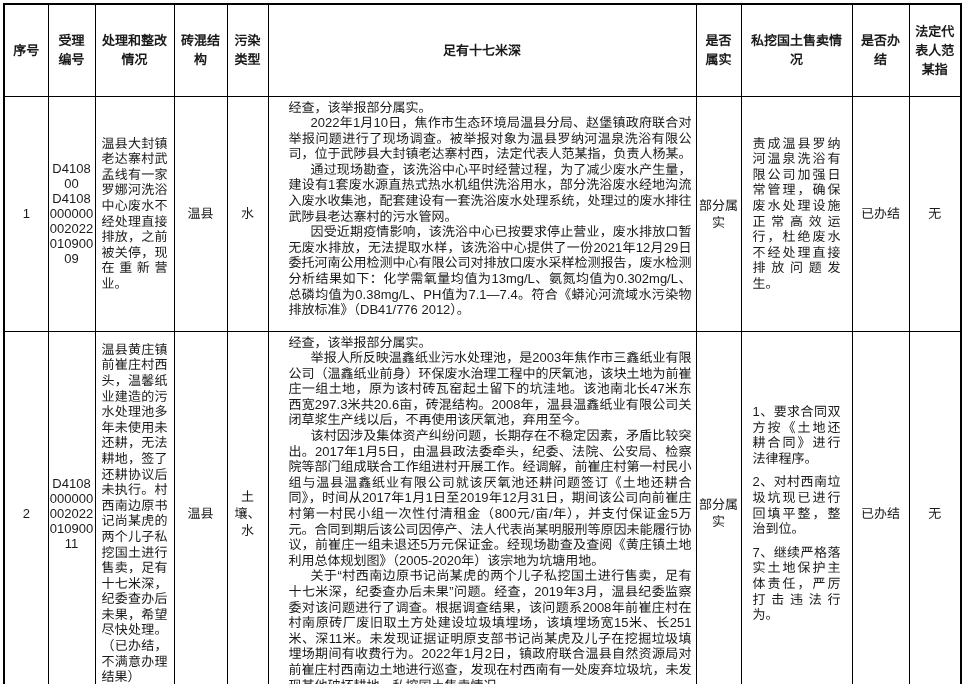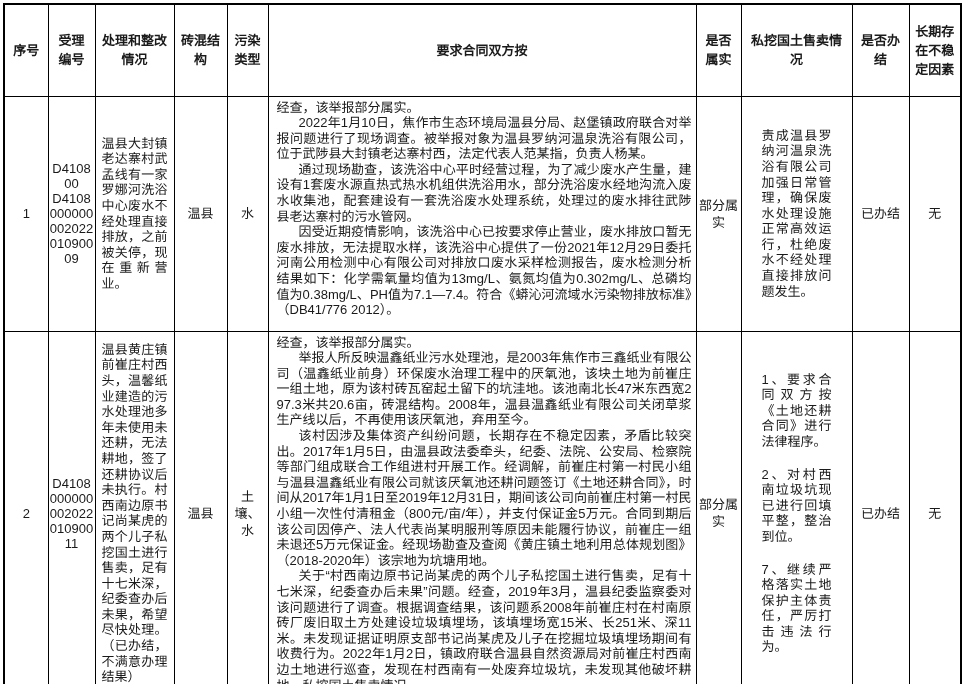--- a/index.html
+++ b/index.html
@@ -60,40 +60,40 @@
   td.problem {
     text-align: left;
     vertical-align: middle;
     padding: 10px 6px;
     line-height: 15.6px;
     word-break: break-all;
     text-align: justify;
   }
   td.investigation {
     vertical-align: top;
-    padding: 3px 4px 2px 8px;
+    padding: 3px 4px 2px 20px;
   }
   td.investigation .para {
     line-height: 15.6px;
     text-align: justify;
     word-break: break-all;
     margin: 0;
   }
   td.investigation .para + .para {
     text-indent: 1.7em;
   }
   td.handling {
     vertical-align: middle;
     padding: 2px 3px;
   }
   td.handling .h-item {
     line-height: 15.6px;
     text-align: justify;
     word-break: break-all;
-    margin: 17px;
+    margin: 8px;
   }
   tr.header-row { height: 92px; }
   tr.row-1 { height: 235px; }
   tr.row-2 { height: 351px; }
 </style>
 </head>
 <body>
 
 <div class="sheet">
   <table class="report">
@@ -110,25 +110,25 @@
       <col style="width:52px">
     </colgroup>
 
     <tbody>
         <tr class="header-row">
       <th>序号</th>
       <th class="hdr-pad">受理编号</th>
       <th>处理和整改情况</th>
       <th>砖混结构</th>
       <th>污染类型</th>
-      <th>要求合同双方按</th>
+      <th>足有十七米深</th>
       <th class="hdr-pad">是否属实</th>
       <th>私挖国土售卖情况</th>
       <th>是否办结</th>
-      <th>长期存在不稳定因素</th>
+      <th>法定代表人范某指</th>
     </tr>
 
     <tr class="row-1">
       <td class="center">1</td>
       <td class="case-no">D410800
 D410800000000202201090009</td>
       <td class="problem">温县大封镇老达寨村武孟线有一家罗娜河洗浴中心废水不经处理直接排放，之前被关停，现在重新营业。</td>
       <td class="center">温县</td>
       <td class="center">水</td>
       <td class="investigation">
@@ -147,21 +147,21 @@
 
     <tr class="row-2">
       <td class="center">2</td>
       <td class="case-no">D410800000000202201090011</td>
       <td class="problem">温县黄庄镇前崔庄村西头，温馨纸业建造的污水处理池多年未使用未还耕，无法耕地，签了还耕协议后未执行。村西南边原书记尚某虎的两个儿子私挖国土进行售卖，足有十七米深，纪委查办后未果，希望尽快处理。（已办结，不满意办理结果）</td>
       <td class="center">温县</td>
       <td class="center">土壤、水</td>
       <td class="investigation">
         <p class="para">经查，该举报部分属实。</p>
         <p class="para">举报人所反映温鑫纸业污水处理池，是2003年焦作市三鑫纸业有限公司（温鑫纸业前身）环保废水治理工程中的厌氧池，该块土地为前崔庄一组土地，原为该村砖瓦窑起土留下的坑洼地。该池南北长47米东西宽297.3米共20.6亩，砖混结构。2008年，温县温鑫纸业有限公司关闭草浆生产线以后，不再使用该厌氧池，弃用至今。</p>
-        <p class="para">该村因涉及集体资产纠纷问题，长期存在不稳定因素，矛盾比较突出。2017年1月5日，由温县政法委牵头，纪委、法院、公安局、检察院等部门组成联合工作组进村开展工作。经调解，前崔庄村第一村民小组与温县温鑫纸业有限公司就该厌氧池还耕问题签订《土地还耕合同》，时间从2017年1月1日至2019年12月31日，期间该公司向前崔庄村第一村民小组一次性付清租金（800元/亩/年），并支付保证金5万元。合同到期后该公司因停产、法人代表尚某明服刑等原因未能履行协议，前崔庄一组未退还5万元保证金。经现场勘查及查阅《黄庄镇土地利用总体规划图》（2018-2020年）该宗地为坑塘用地。</p>
+        <p class="para">该村因涉及集体资产纠纷问题，长期存在不稳定因素，矛盾比较突出。2017年1月5日，由温县政法委牵头，纪委、法院、公安局、检察院等部门组成联合工作组进村开展工作。经调解，前崔庄村第一村民小组与温县温鑫纸业有限公司就该厌氧池还耕问题签订《土地还耕合同》，时间从2017年1月1日至2019年12月31日，期间该公司向前崔庄村第一村民小组一次性付清租金（800元/亩/年），并支付保证金5万元。合同到期后该公司因停产、法人代表尚某明服刑等原因未能履行协议，前崔庄一组未退还5万元保证金。经现场勘查及查阅《黄庄镇土地利用总体规划图》（2005-2020年）该宗地为坑塘用地。</p>
         <p class="para">关于“村西南边原书记尚某虎的两个儿子私挖国土进行售卖，足有十七米深，纪委查办后未果”问题。经查，2019年3月，温县纪委监察委对该问题进行了调查。根据调查结果，该问题系2008年前崔庄村在村南原砖厂废旧取土方处建设垃圾填埋场，该填埋场宽15米、长251米、深11米。未发现证据证明原支部书记尚某虎及儿子在挖掘垃圾填埋场期间有收费行为。2022年1月2日，镇政府联合温县自然资源局对前崔庄村西南边土地进行巡查，发现在村西南有一处废弃垃圾坑，未发现其他破坏耕地，私挖国土售卖情况。</p>
       </td>
       <td class="center">部分属实</td>
       <td class="handling">
         <p class="h-item">1、要求合同双方按《土地还耕合同》进行法律程序。</p>
         <p class="h-item">2、对村西南垃圾坑现已进行回填平整，整治到位。</p>
         <p class="h-item">7、继续严格落实土地保护主体责任，严厉打击违法行为。</p>
       </td>
       <td class="center">已办结</td>
       <td class="center">无</td>

